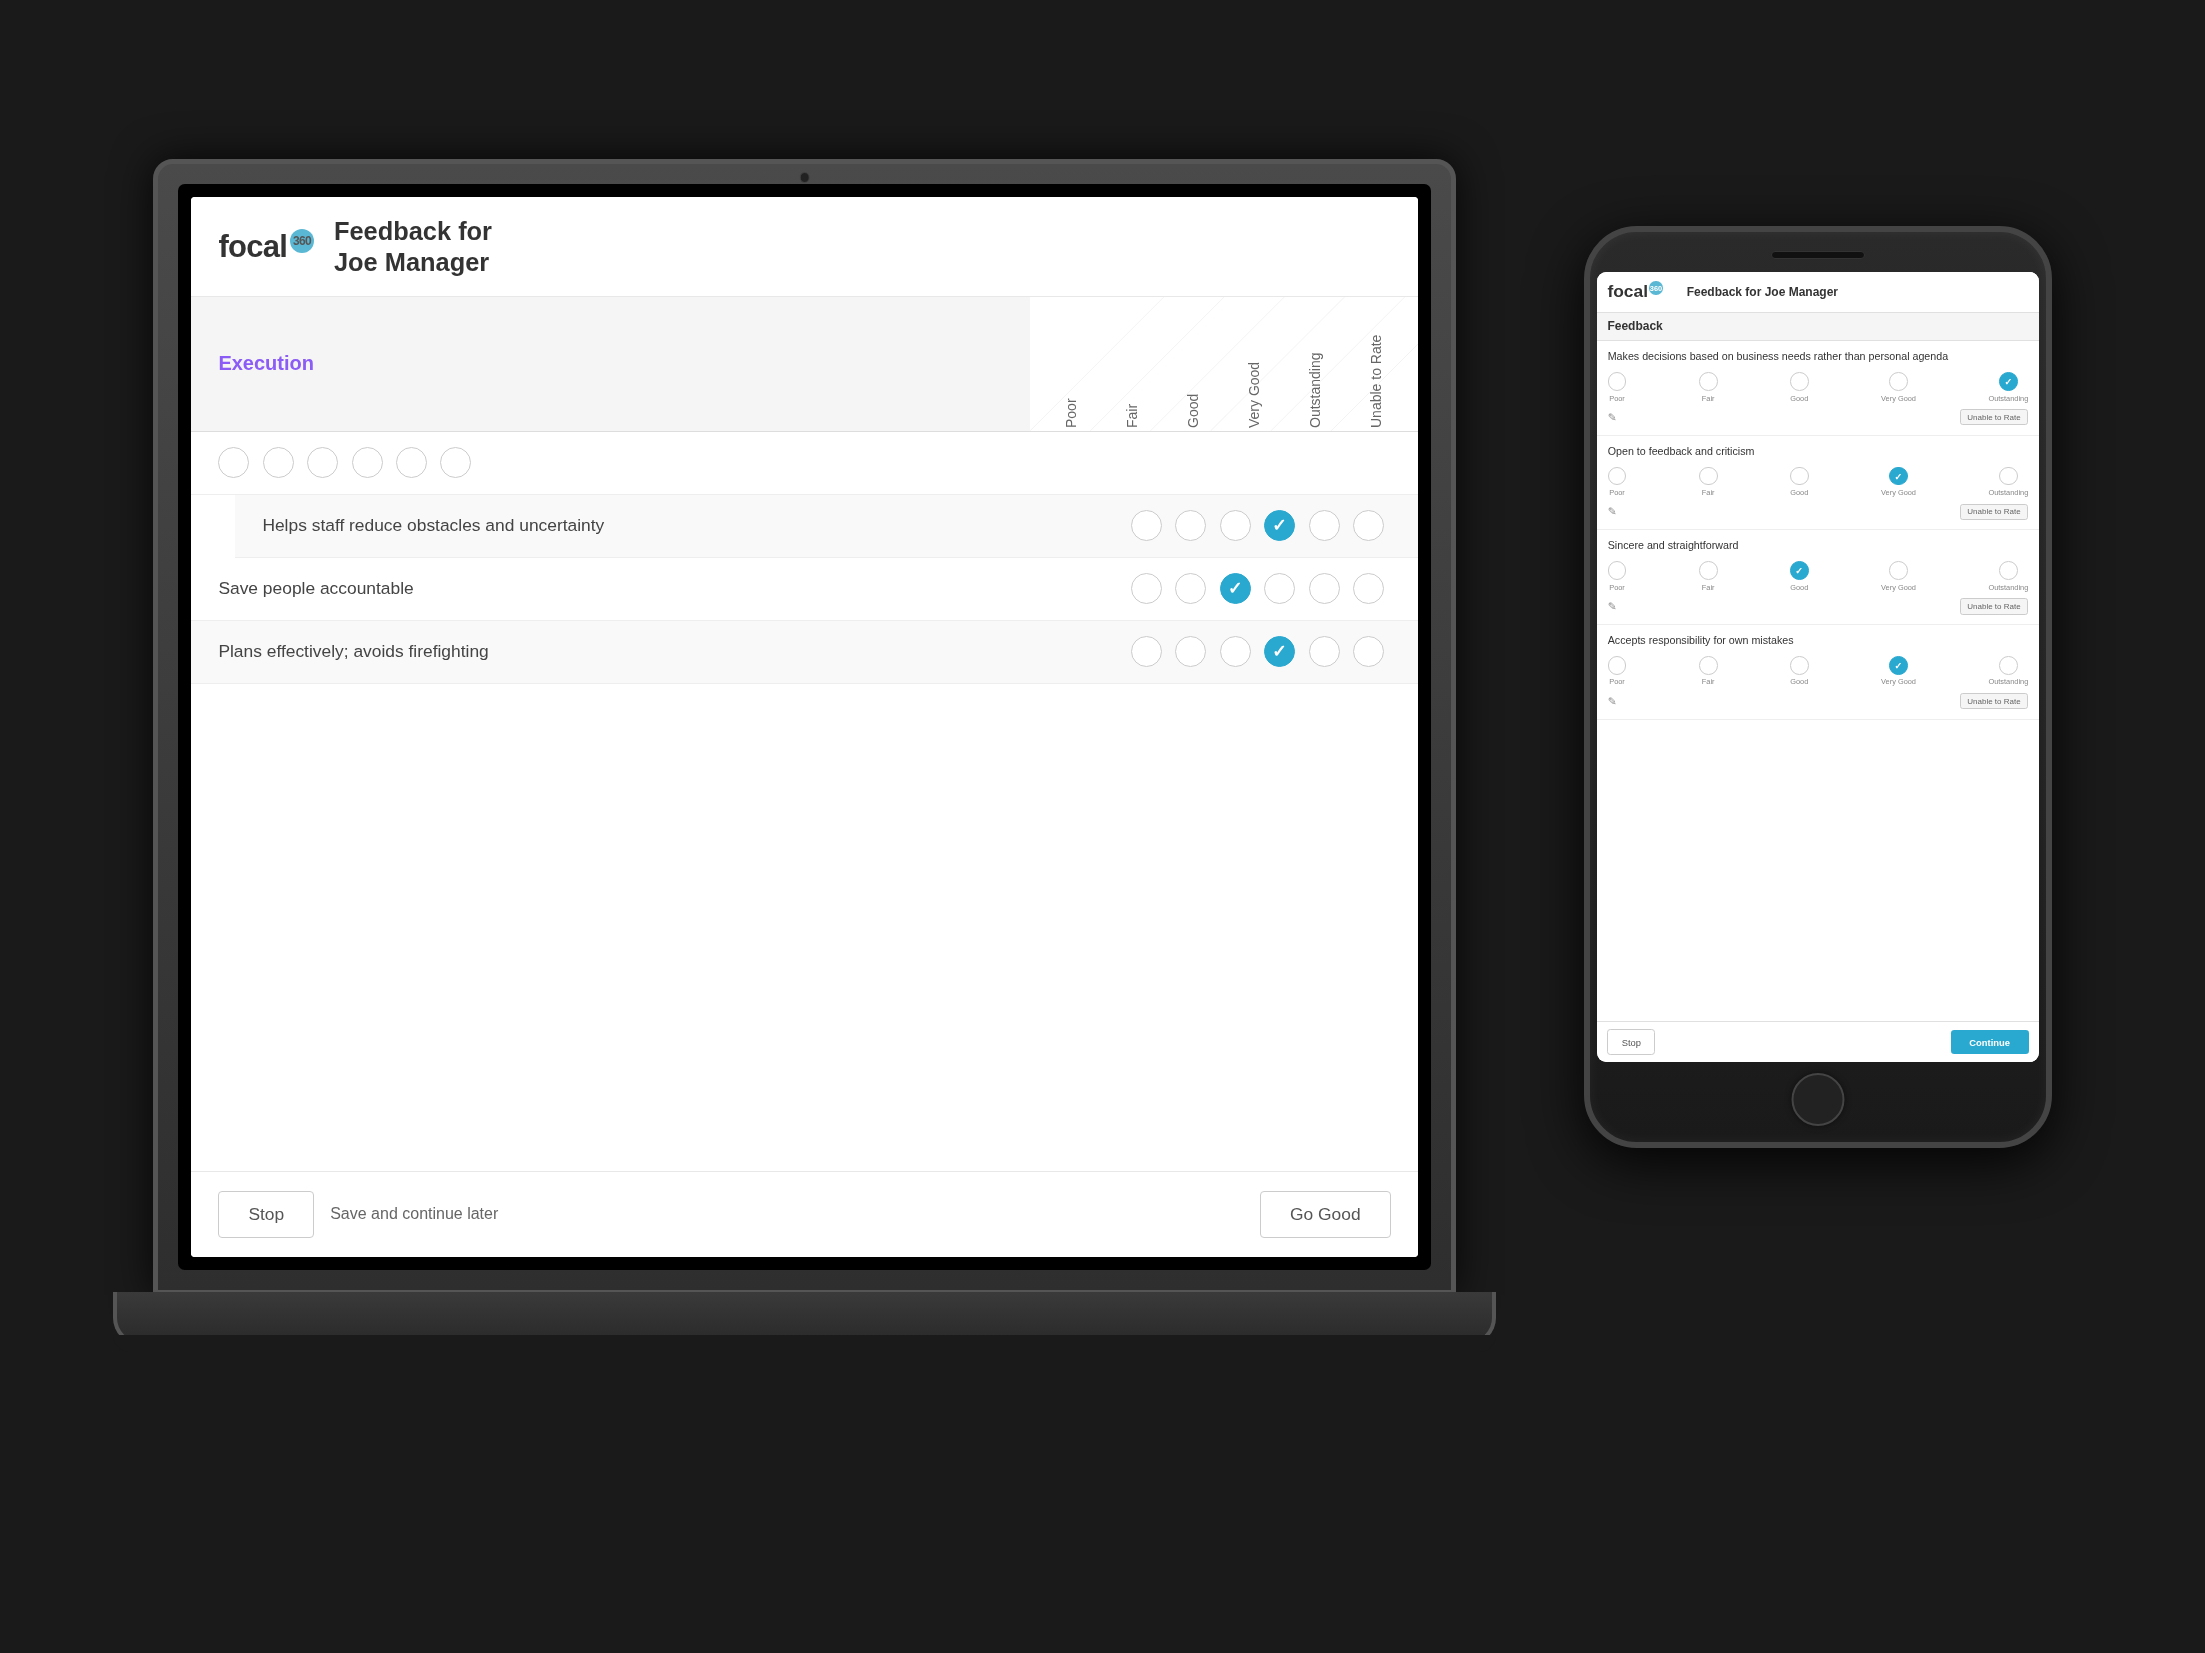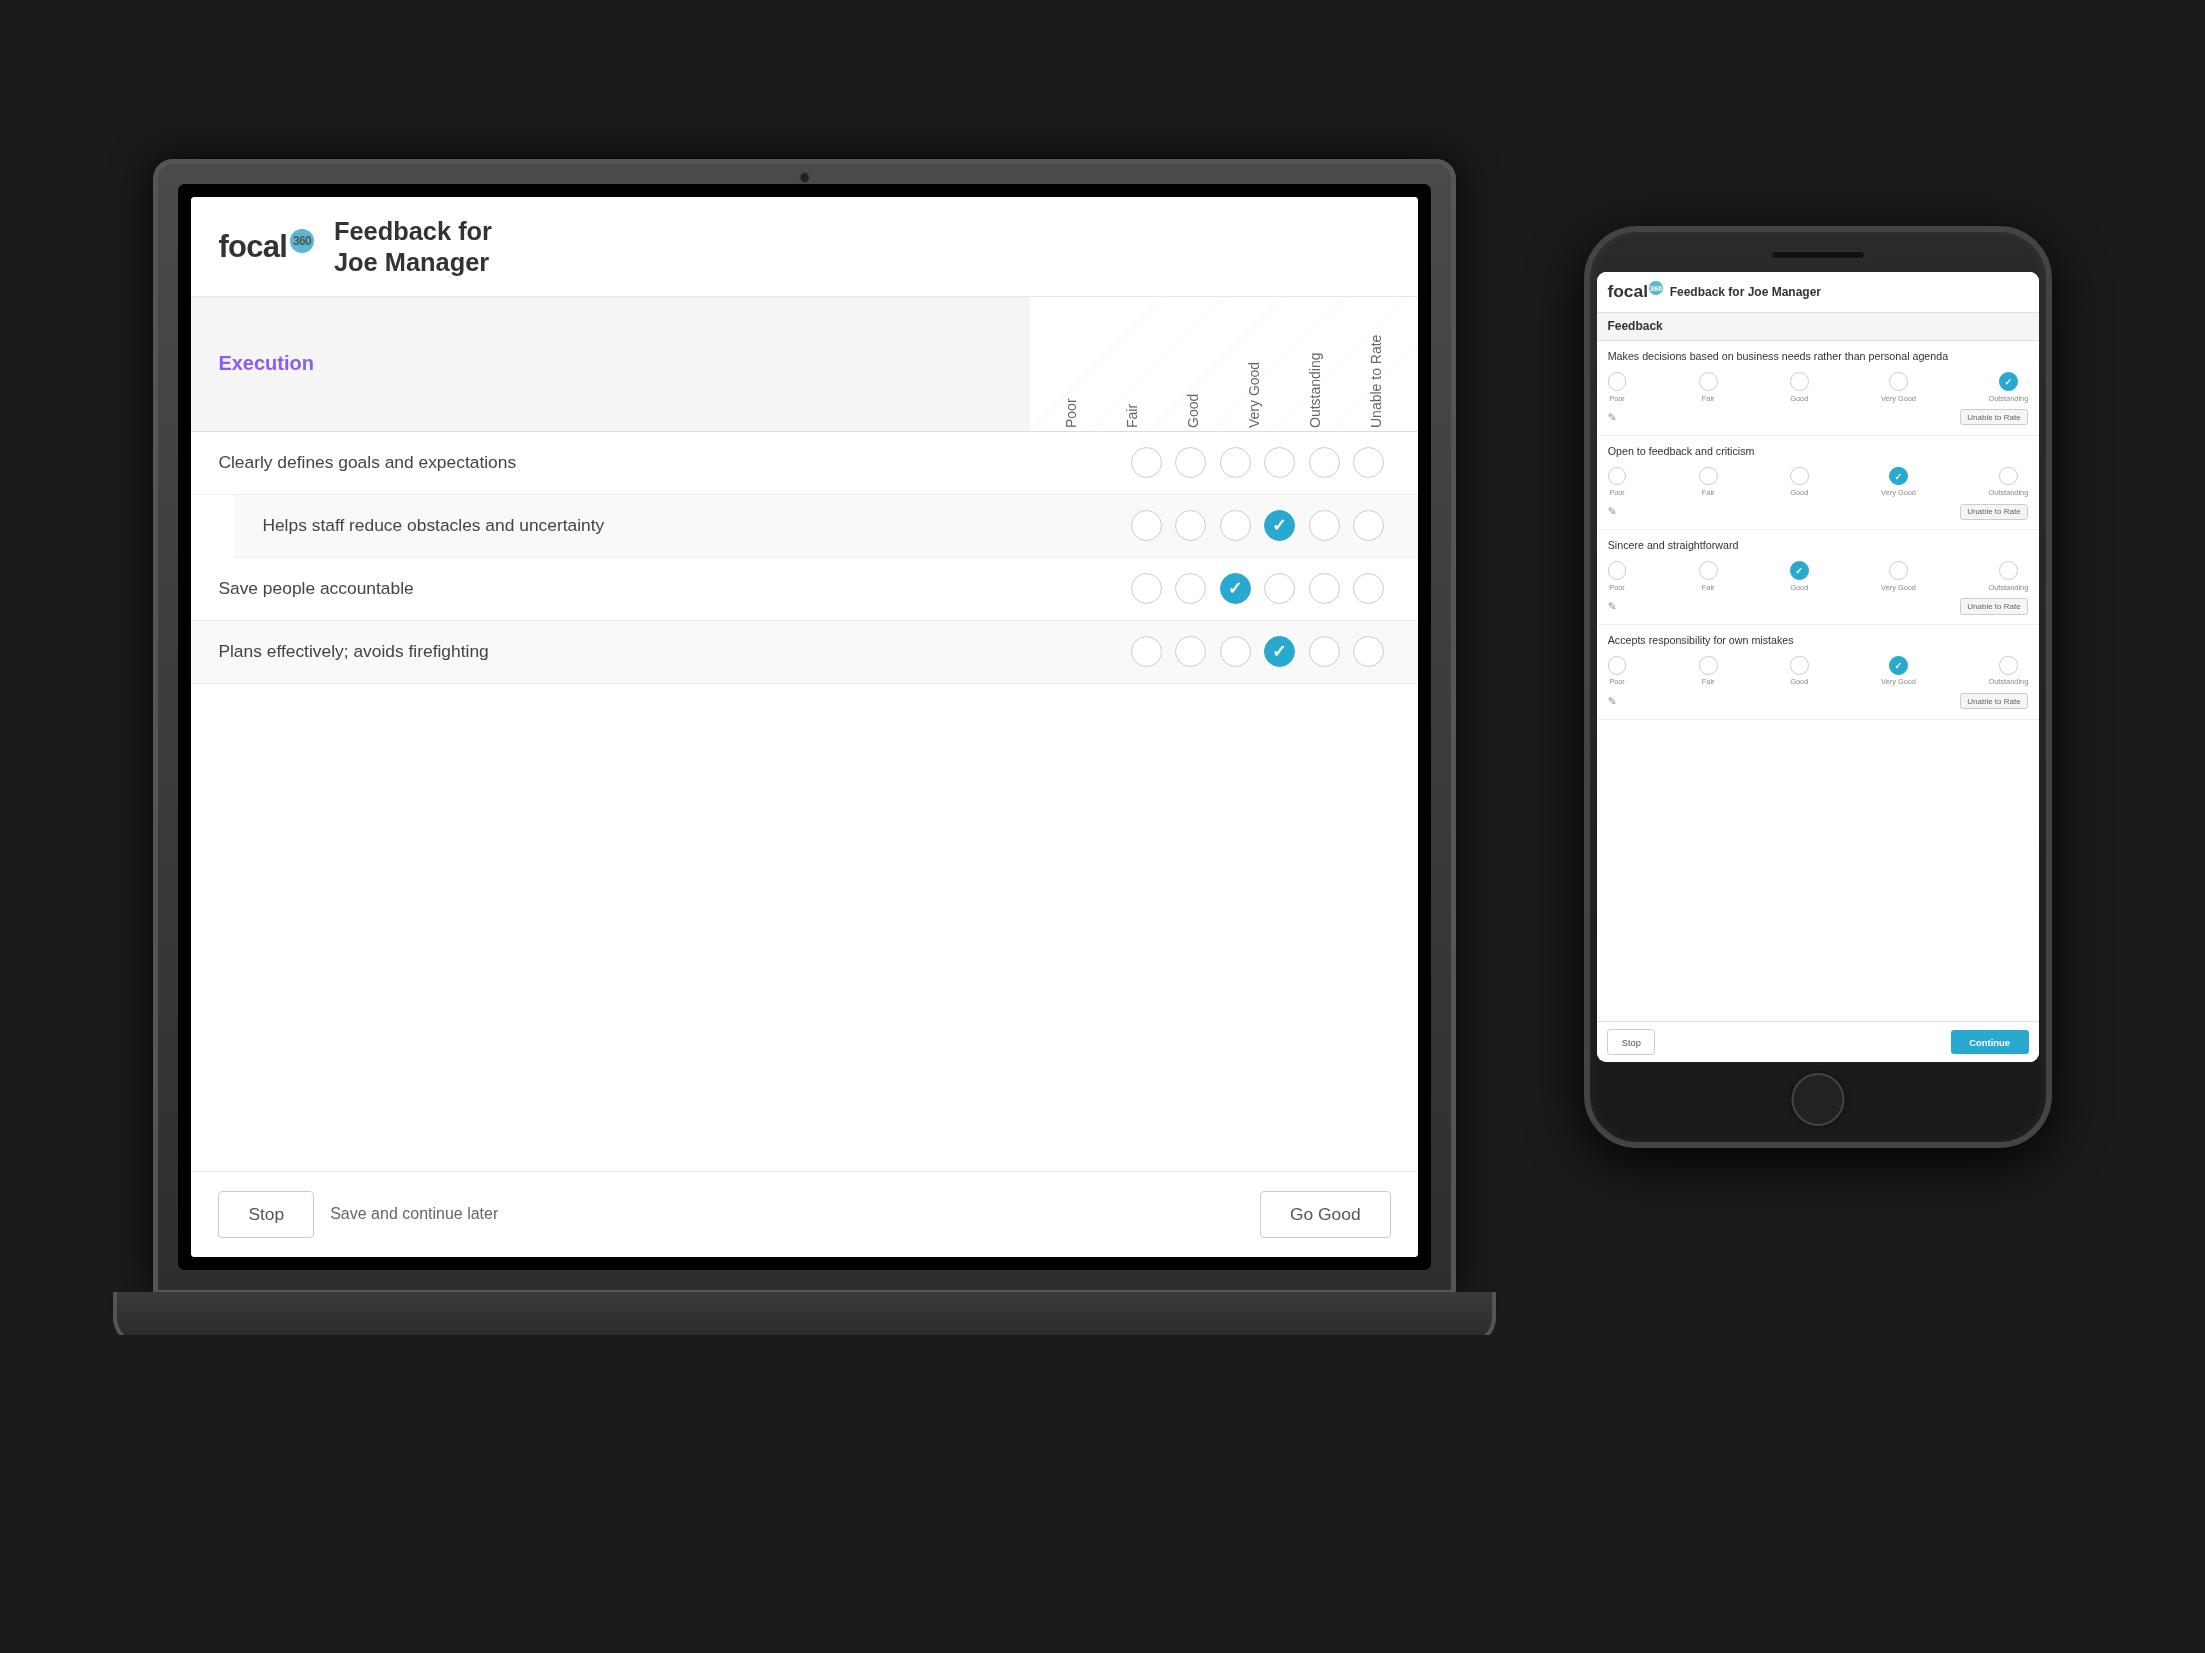--- a/index.html
+++ b/index.html
@@ -379,21 +379,21 @@
       align-items: center;
       justify-content: center;
       margin-left: 1.3px;
       vertical-align: super;
     }
 
     .ph-title {
       font-size: 12px;
       font-weight: 600;
       color: #333;
-      margin-left: 7px;
+      margin-left: 24px;
     }
 
     .ph-section-header {
       padding: 6.7px 10.7px;
       background: #f5f5f5;
       font-size: 12px;
       font-weight: 700;
       color: #333;
       border-bottom: 0.7px solid #e0e0e0;
       flex-shrink: 0;
@@ -576,21 +576,20 @@
                     <line x1="270" y1="200" x2="470" y2="0" stroke="#888" stroke-width="1"></line>
                     <line x1="360" y1="200" x2="560" y2="0" stroke="#888" stroke-width="1"></line>
                     <line x1="450" y1="200" x2="650" y2="0" stroke="#888" stroke-width="1"></line>
                   </svg>
                 </div>
               </div>
 
               <div class="data-rows">
 
                 <div class="data-row" style="background:#fff;">
-                  <div class="row-text">Clearly defines goals and expectations</div>
                   <div class="row-radios">
                     <div class="radio-circle"></div>
                     <div class="radio-circle"></div>
                     <div class="radio-circle"></div>
                     <div class="radio-circle"></div>
                     <div class="radio-circle"></div>
                     <div class="radio-circle"></div>
                   </div>
                 </div>
 

